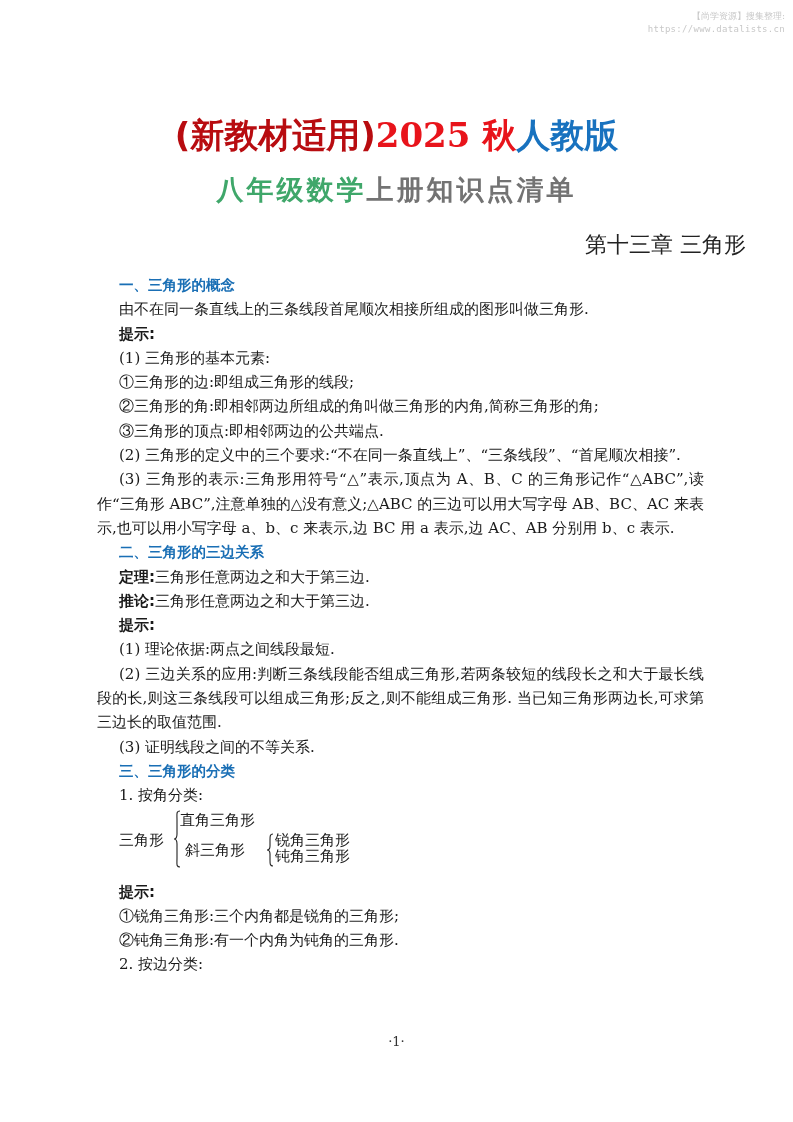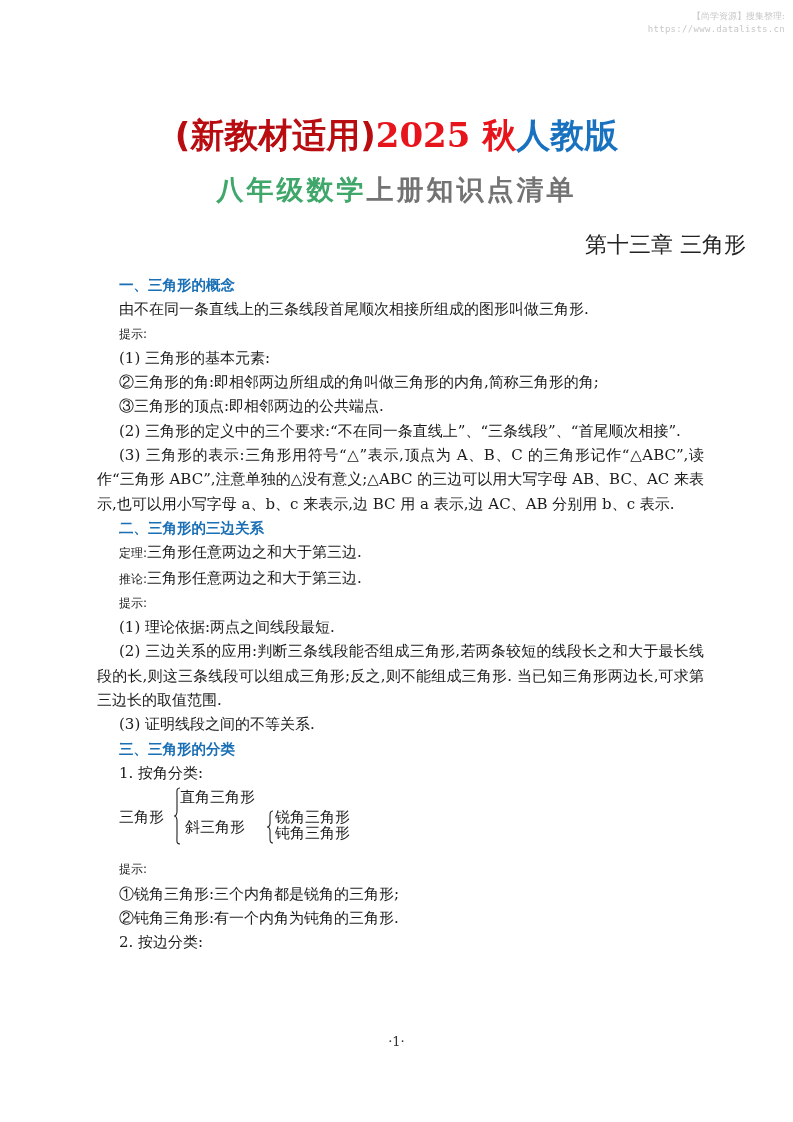--- a/index.html
+++ b/index.html
@@ -21,21 +21,21 @@
   .title2 .t2-b { color: #737373; }
   .chapter { position: absolute; top: 228px; left: 0; width: 703px; text-align: right;
              font-size: 22px; line-height: 34px; color: #222; margin-left: 43px; }
   .content { position: absolute; top: 273px; left: 97px; width: 607px;
              font-size: 15px; line-height: 24.3px; }
   .line { white-space: nowrap; }
   .ind { padding-left: 22px; }
   .wrap { white-space: normal; text-indent: 22px; text-align: justify; }
   .h { color: #1a6fb5; font-family: "DejaVu Sans", "Liberation Sans", sans-serif; font-weight: bold;
        font-size: 14.5px; padding-left: 22px; }
-  .b { font-family: "DejaVu Sans", "Liberation Sans", sans-serif; font-weight: normal; font-size: 12px; }
+  .b { font-family: "DejaVu Sans", "Liberation Sans", sans-serif; font-weight: bold; font-size: 15px; }
   .classif { position: relative; height: 64px; margin-left: 22px; }
   .classif .root { position: absolute; left: 0; top: 20px; }
   .classif .c1 { position: absolute; left: 61px; top: 0; }
   .classif .c2 { position: absolute; left: 66px; top: 30px; }
   .classif .c3 { position: absolute; left: 156px; top: 23px; line-height: 18px; }
   .classif .c4 { position: absolute; left: 156px; top: 39px; line-height: 18px; }
   .big-brace { position: absolute; left: 54px; top: 2px; width: 8px; height: 58px; }
   .small-brace { position: absolute; left: 147px; top: 25px; width: 8px; height: 34px; }
   .page-num { position: absolute; top: 1034px; left: 0; width: 793px; text-align: center;
               font-size: 13px; color: #333; }
@@ -57,20 +57,21 @@
 </div>
 
 <div class="chapter">第十三章  三角形</div>
 
 <div class="content">
 
   <div class="line h">一、三角形的概念</div>
   <div class="line ind">由不在同一条直线上的三条线段首尾顺次相接所组成的图形叫做三角形.</div>
   <div class="line ind b">提示:</div>
   <div class="line ind">(1) 三角形的基本元素:</div>
+  <div class="line ind">①三角形的边:即组成三角形的线段;</div>
   <div class="line ind">②三角形的角:即相邻两边所组成的角叫做三角形的内角,简称三角形的角;</div>
   <div class="line ind">③三角形的顶点:即相邻两边的公共端点.</div>
   <div class="wrap">(2) 三角形的定义中的三个要求:“不在同一条直线上”、“三条线段”、“首尾顺次相接”.</div>
   <div class="wrap">(3) 三角形的表示:三角形用符号“△”表示,顶点为 A、B、C 的三角形记作“△ABC”,读作“三角形 ABC”,注意单独的△没有意义;△ABC 的三边可以用大写字母 AB、BC、AC 来表示,也可以用小写字母 a、b、c 来表示,边 BC 用 a 表示,边 AC、AB 分别用 b、c 表示.</div>
 
   <div class="line h">二、三角形的三边关系</div>
   <div class="line ind"><span class="b">定理:</span><span>三角形任意两边之和大于第三边.</span></div>
   <div class="line ind"><span class="b">推论:</span><span>三角形任意两边之和大于第三边.</span></div>
   <div class="line ind b">提示:</div>
   <div class="line ind">(1) 理论依据:两点之间线段最短.</div>

